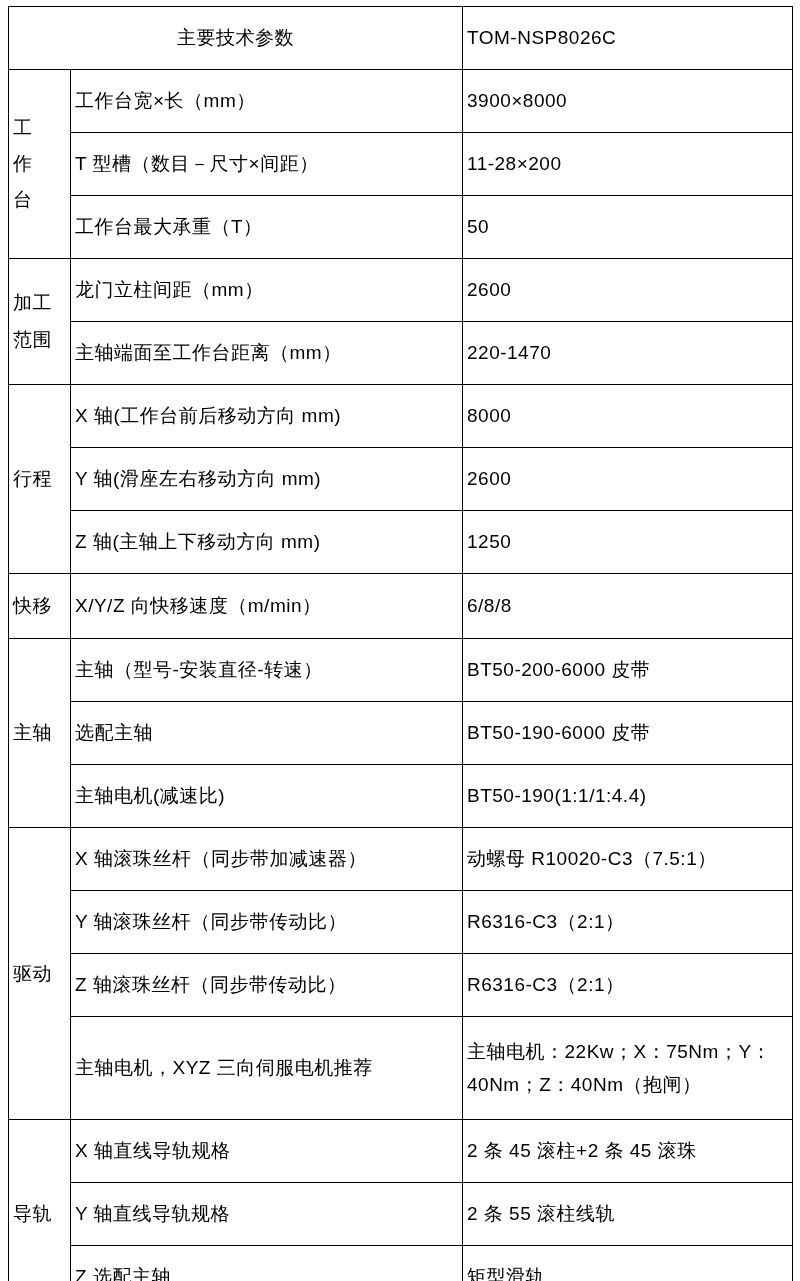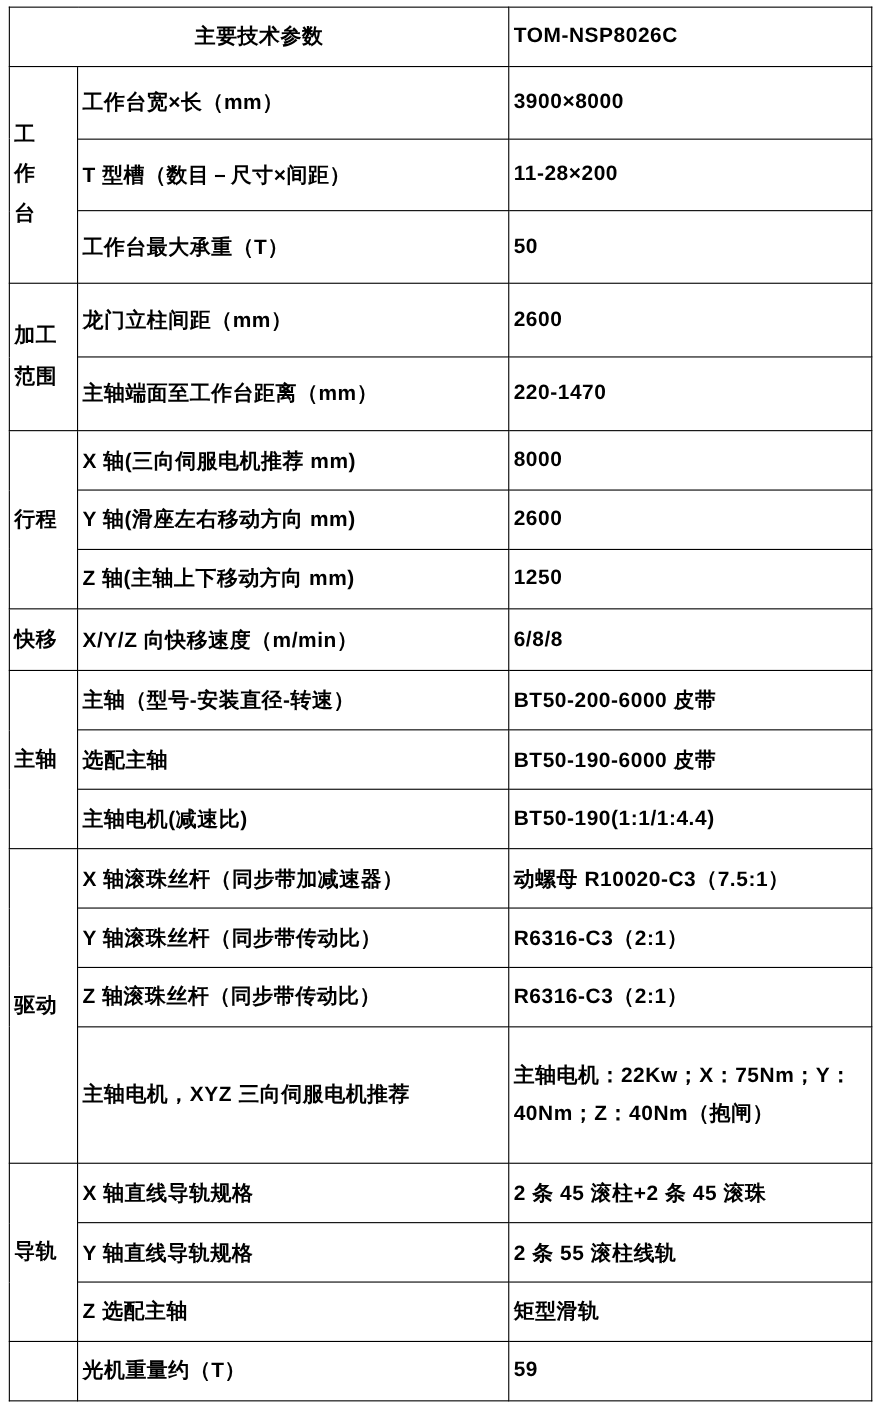--- a/index.html
+++ b/index.html
@@ -22,24 +22,24 @@
   table.spec {
     border-collapse: collapse;
     width: 784px;
     height: 1268px;
     table-layout: fixed;
   }
   table.spec td {
     border: 1px solid #000000;
     vertical-align: middle;
     font-size: 19px;
-    font-weight: bold;
+    font-weight: normal;
     font-family: "Liberation Sans", sans-serif;
     letter-spacing: 0.5px;
-    padding: 2px 4px;
+    padding: 18px 4px;
   }
   
   col.c-group { width: 62px; }
   col.c-item  { width: 392px; }
   col.c-value { width: 330px; }
 
   td.group {
     font-size: 20px;
     line-height: 1.45;
   }
@@ -113,21 +113,21 @@
       </tr>
       <tr>
         <td class="item">主轴端面至工作台距离（mm）</td>
         <td class="value">220-1470</td>
       </tr>
 
       <tr>
         <td class="group" rowspan="3">
           <span>行程</span>
         </td>
-        <td class="item">X 轴(三向伺服电机推荐 mm)</td>
+        <td class="item">X 轴(工作台前后移动方向 mm)</td>
         <td class="value">8000</td>
       </tr>
       <tr>
         <td class="item">Y 轴(滑座左右移动方向 mm)</td>
         <td class="value">2600</td>
       </tr>
       <tr>
         <td class="item">Z 轴(主轴上下移动方向 mm)</td>
         <td class="value">1250</td>
       </tr>

